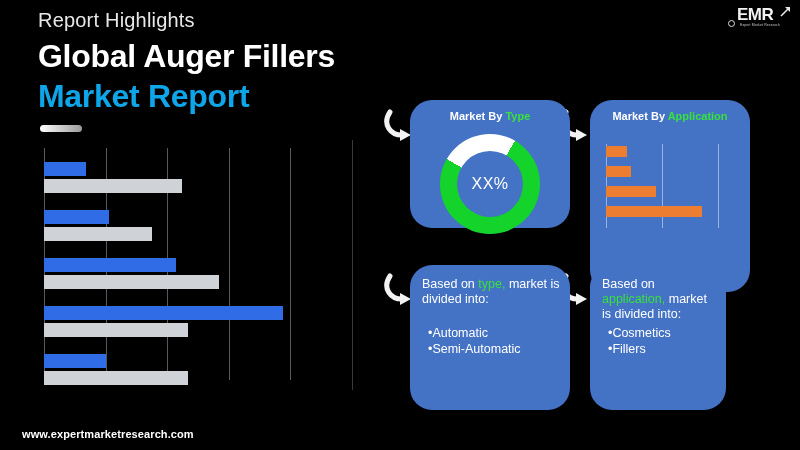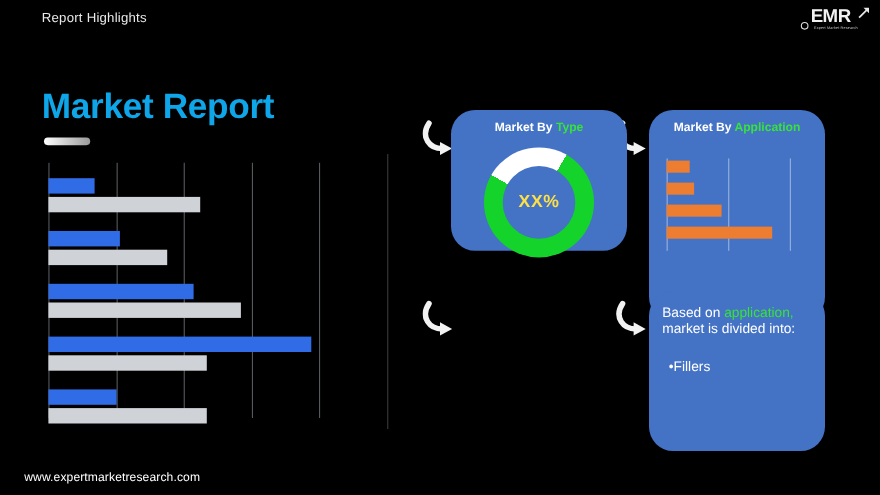--- a/index.html
+++ b/index.html
@@ -9,21 +9,21 @@
     font-family:"Liberation Sans", sans-serif;
     color:#fff;
     position:relative;
     overflow:hidden;
   }
   .stage { position:absolute; inset:0; background:#000; }
 
   
   .kicker {
     position:absolute; left:38px; top:9px;
-    font-size:12px; color:#e8e8e8; letter-spacing:.2px; font-weight:400;
+    font-size:20px; color:#e8e8e8; letter-spacing:.2px; font-weight:400;
   }
   .title1 {
     position:absolute; left:38px; top:38px;
     font-size:32px; font-weight:700; color:#ffffff; letter-spacing:-.3px;
     white-space:nowrap;
   }
   .title2 {
     position:absolute; left:38px; top:78px;
     font-size:32px; font-weight:700; color:#0ea5e9; letter-spacing:-.3px;
     white-space:nowrap;
@@ -69,21 +69,21 @@
 
   
   .card {
     position:absolute;
     background:#4472c4;
     border-radius:22px;
   }
   #card-type        { left:410px; top:100px; width:160px; height:128px; }
   #card-application { left:590px; top:100px; width:160px; height:192px;border-radius:22px; }
   #card-type-text   { left:410px; top:265px; width:160px; height:145px; }
-  #card-app-text    { left:590px; top:265px; width:160px; height:145px; }
+  #card-app-text    { left:590px; top:265px; width:136px; height:145px; }
 
   .card-title {
     position:absolute; top:10px; left:0; right:0;
     text-align:center; font-size:11px; font-weight:700; color:#ffffff;
   }
   .card-title .hl { color:#37e23c; }
 
   
   .donut-wrap { position:absolute; left:50%; top:34px; transform:translateX(-50%); }
   .donut {
@@ -91,21 +91,21 @@
     background:conic-gradient(from 0deg,
       #ffffff 0deg 30deg,
       #14d32b 30deg 300deg,
       #ffffff 300deg 360deg);
     display:flex; align-items:center; justify-content:center;
   }
   .donut-hole {
     width:66px; height:66px; border-radius:50%;
     background:#4472c4;
     display:flex; align-items:center; justify-content:center;
-    font-size:16px; font-weight:700; color:#fde047; letter-spacing:.5px;
+    font-size:16px; font-weight:400; color:#ffffff; letter-spacing:.5px;
   }
 
   
   .mini { position:absolute; left:14px; top:40px; width:132px; height:92px; }
   .mini-grid { position:absolute; top:4px; bottom:4px; width:1px; background:#9ab3de; }
   .mini-bar { position:absolute; height:11px; background:#ed7d31; left:2px; }
 
   
   .ct-head {
     position:absolute; left:12px; top:12px; right:10px;
@@ -117,29 +117,30 @@
     font-size:12.5px; line-height:16px; color:#ffffff;
   }
   .ct-list div { white-space:nowrap; }
 
   
   .arrow { position:absolute; }
 
   
   .footer {
     position:absolute; left:22px; bottom:10px;
-    font-size:11px; font-weight:400; color:#ffffff; letter-spacing:.1px;
+    font-size:11px; font-weight:700; color:#ffffff; letter-spacing:.1px;
   }
 </style>
 </head>
 <body>
 
 <div class="stage">
 
   <div class="kicker">Report Highlights</div>
+  <div class="title1">Global Auger Fillers</div>
   <div class="title2">Market Report</div>
   <div class="rule"></div>
 
   <div class="logo">
     <svg width="72" height="30" viewBox="0 0 72 30" style="position:absolute;left:0;top:0;">
       <path d="M58 12 L66 4" stroke="#e8e8e8" stroke-width="1.6" fill="none"></path>
       <path d="M62 3 L67 3 L67 8 Z" fill="#e8e8e8"></path>
     </svg>
     <div class="logo-dot"></div>
     <div class="logo-text">EMR</div>
@@ -207,25 +208,35 @@
       <div class="mini-grid" style="left:2px;"></div>
       <div class="mini-grid" style="left:58px;"></div>
       <div class="mini-grid" style="left:114px;"></div>
       <div class="mini-bar" style="top:6px;  width:21px;"></div>
       <div class="mini-bar" style="top:26px; width:25px;"></div>
       <div class="mini-bar" style="top:46px; width:50px;"></div>
       <div class="mini-bar" style="top:66px; width:96px;"></div>
     </div>
   </div>
 
+  <div class="card" id="card-type-text">
+    <div class="ct-head">
+      <span>Based on </span><span class="hl">type,</span><span> market is divided into:</span>
+    </div>
+    <div class="ct-list">
+      <div>•Automatic</div>
+      <div>•Semi-Automatic</div>
+    </div>
+  </div>
 
   <div class="card" id="card-app-text">
     <div class="ct-head">
       <span>Based on </span><span class="hl">application,</span><span> market is divided into:</span>
     </div>
     <div class="ct-list">
+      <div>•Cosmetics</div>
       <div>•Fillers</div>
     </div>
   </div>
 
   <div class="footer">www.expertmarketresearch.com</div>
 
 </div>
 
 </body></html>

